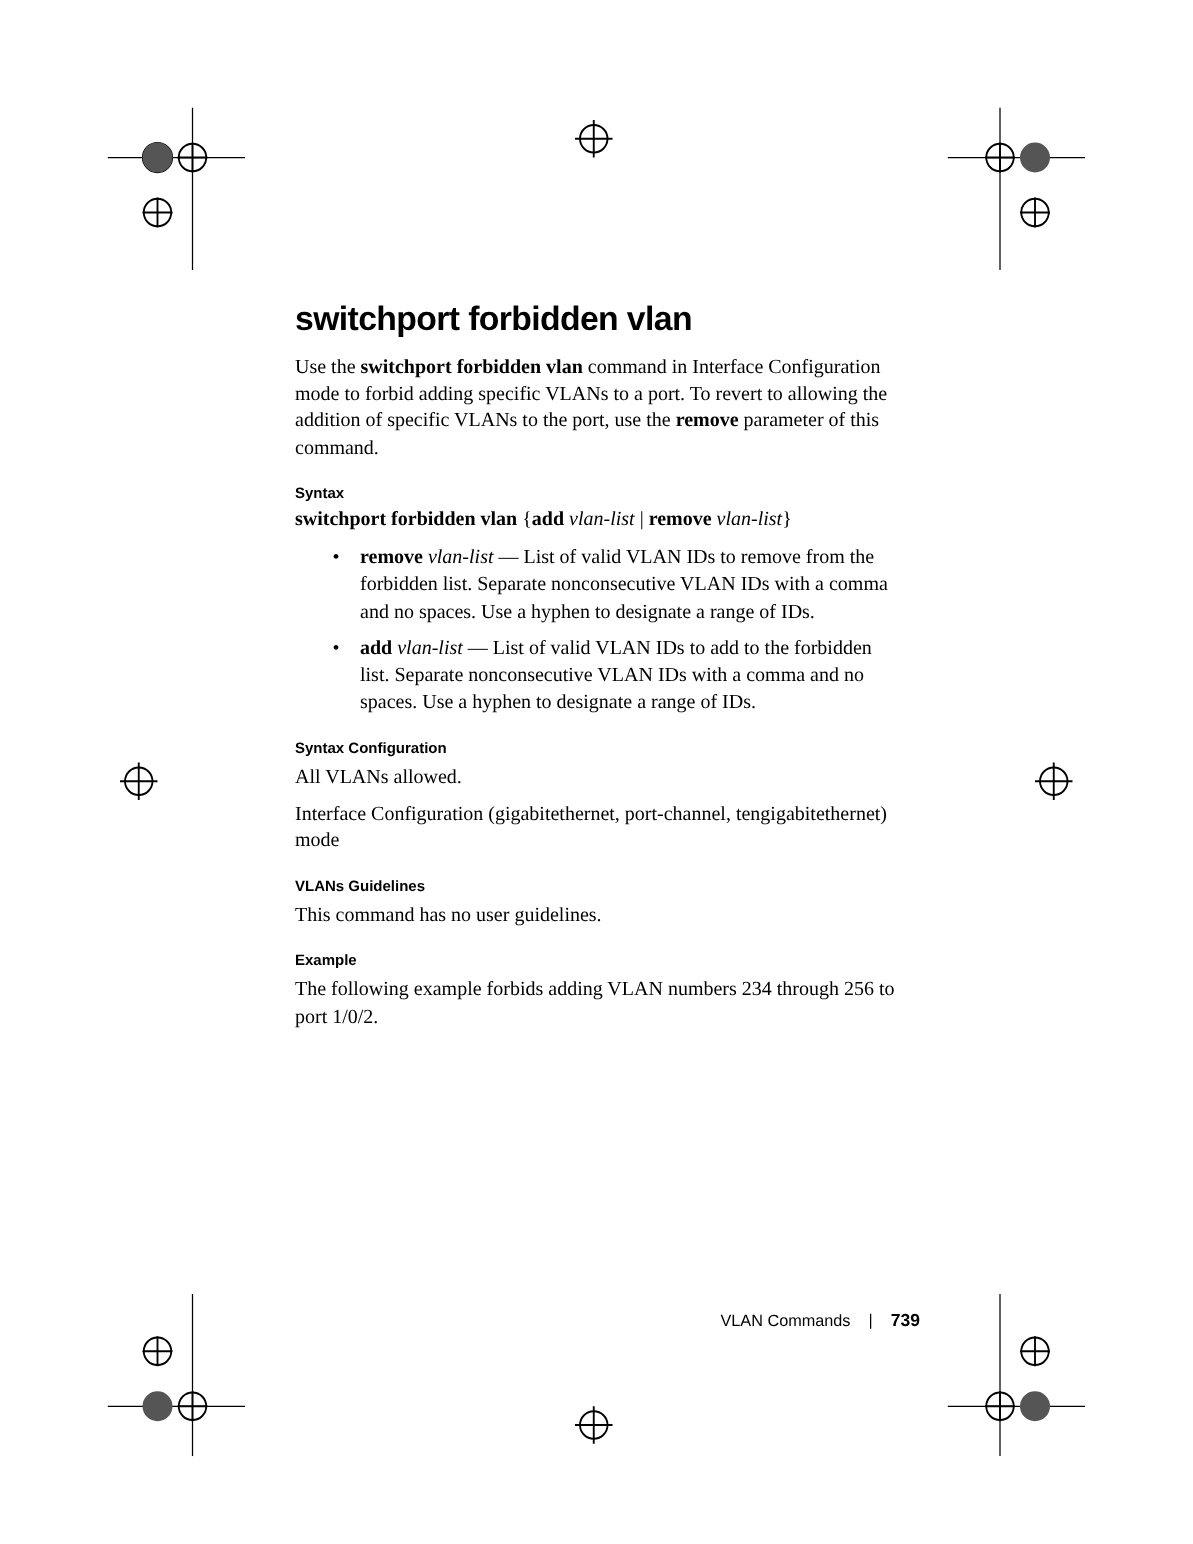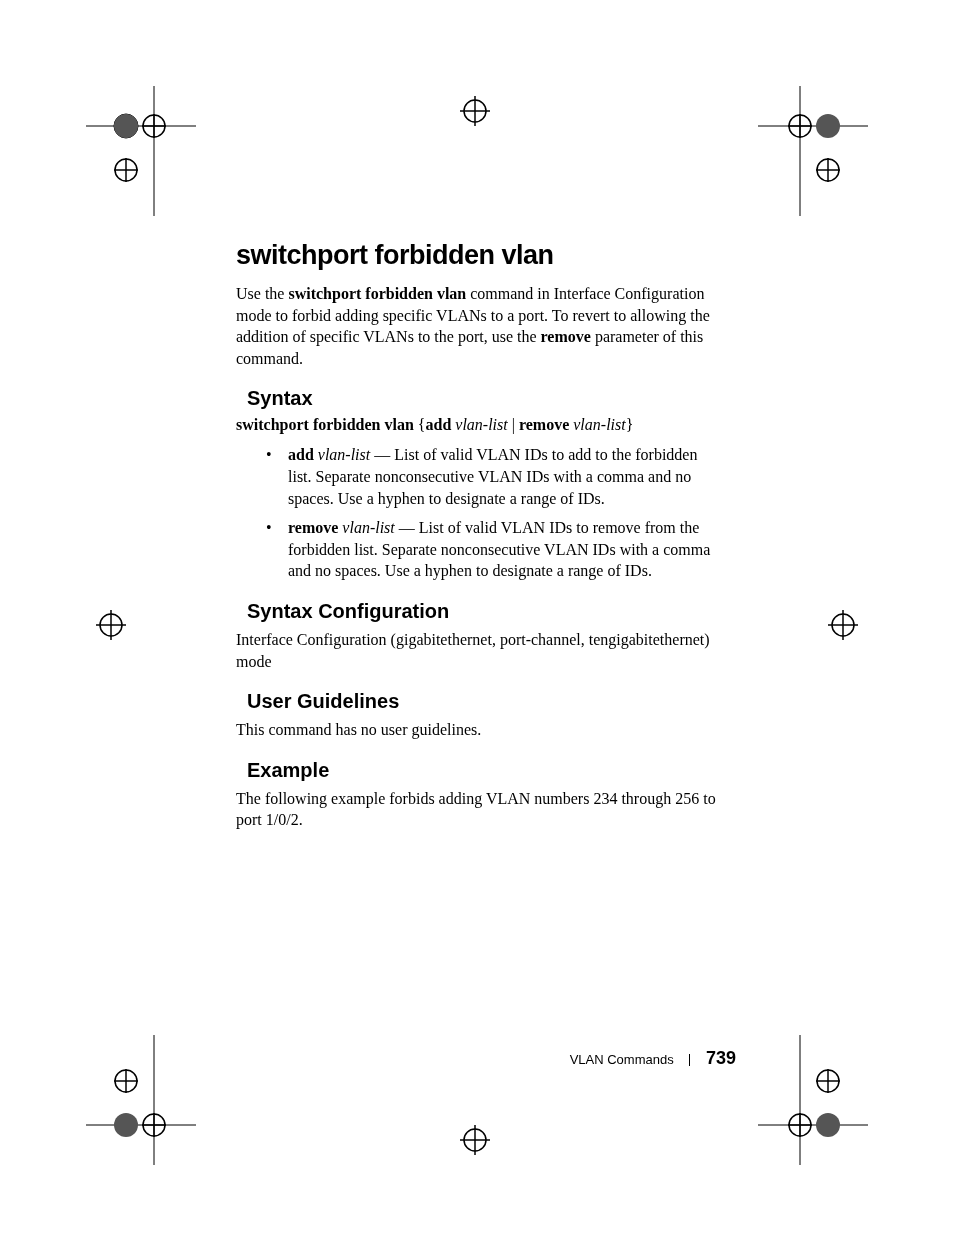--- a/index.html
+++ b/index.html
@@ -26,24 +26,23 @@
     letter-spacing: -0.5px;
     margin-bottom: 12px;
   }
   .intro {
     font-size: 16px;
     line-height: 1.35;
   }
   .heading {
     font-family: Arial, Helvetica, sans-serif;
     font-weight: bold;
-    font-size: 20px;
+    font-size: 12px;
     margin-top: 18px;
     margin-bottom: 6px;
-    margin-left: 11px;
   }
   .syntax-line {
     font-size: 16px;
     margin-bottom: 10px;
   }
   ul.bullets {
     list-style: none;
     padding: 0;
     margin: 0 0 8px 30px;
   }
@@ -83,21 +82,21 @@
   .footer-sep {
     display: inline-block;
     width: 1px;
     height: 12px;
     background: #000;
     vertical-align: middle;
     margin: 0 12px 2px 12px;
   }
   .pagenum {
     font-weight: bold;
-    font-size: 18px;
+    font-size: 14px;
   }
 
   
   .mark {
     position: absolute;
     pointer-events: none;
   }
   .mark svg { display: block; }
 
   
@@ -126,34 +125,35 @@
   <div class="heading">Syntax</div>
   <div class="syntax-line">
     <b>switchport forbidden vlan</b>
     <span>{</span><b>add</b>
     <i>vlan-list</i><span> | </span><b>remove</b>
     <i>vlan-list</i><span>}</span>
   </div>
 
   <ul class="bullets">
     <li>
+      <b>remove</b>
+      <i>vlan-list</i><span> — </span><span>List of valid VLAN IDs to remove from the forbidden list. Separate nonconsecutive VLAN IDs with a comma and no spaces. Use a hyphen to designate a range of IDs.</span>
+    </li>
+    <li>
       <b>add</b>
       <i>vlan-list</i><span> — </span><span>List of valid VLAN IDs to add to the forbidden list. Separate nonconsecutive VLAN IDs with a comma and no spaces. Use a hyphen to designate a range of IDs.</span>
     </li>
-    <li>
-      <b>remove</b>
-      <i>vlan-list</i><span> — </span><span>List of valid VLAN IDs to remove from the forbidden list. Separate nonconsecutive VLAN IDs with a comma and no spaces. Use a hyphen to designate a range of IDs.</span>
-    </li>
   </ul>
 
   <div class="heading">Syntax Configuration</div>
+  <div class="body">All VLANs allowed.</div>
 
   <div class="body">Interface Configuration (gigabitethernet, port-channel, tengigabitethernet) mode</div>
 
-  <div class="heading">User Guidelines</div>
+  <div class="heading">VLANs Guidelines</div>
   <div class="body">This command has no user guidelines.</div>
 
   <div class="heading">Example</div>
   <div class="body">The following example forbids adding VLAN numbers 234 through 256 to port 1/0/2.</div>
 </div>
 
 <div class="footer">
   <span class="footer-inner">
     <span>VLAN Commands</span>
     <span class="footer-sep"></span>

